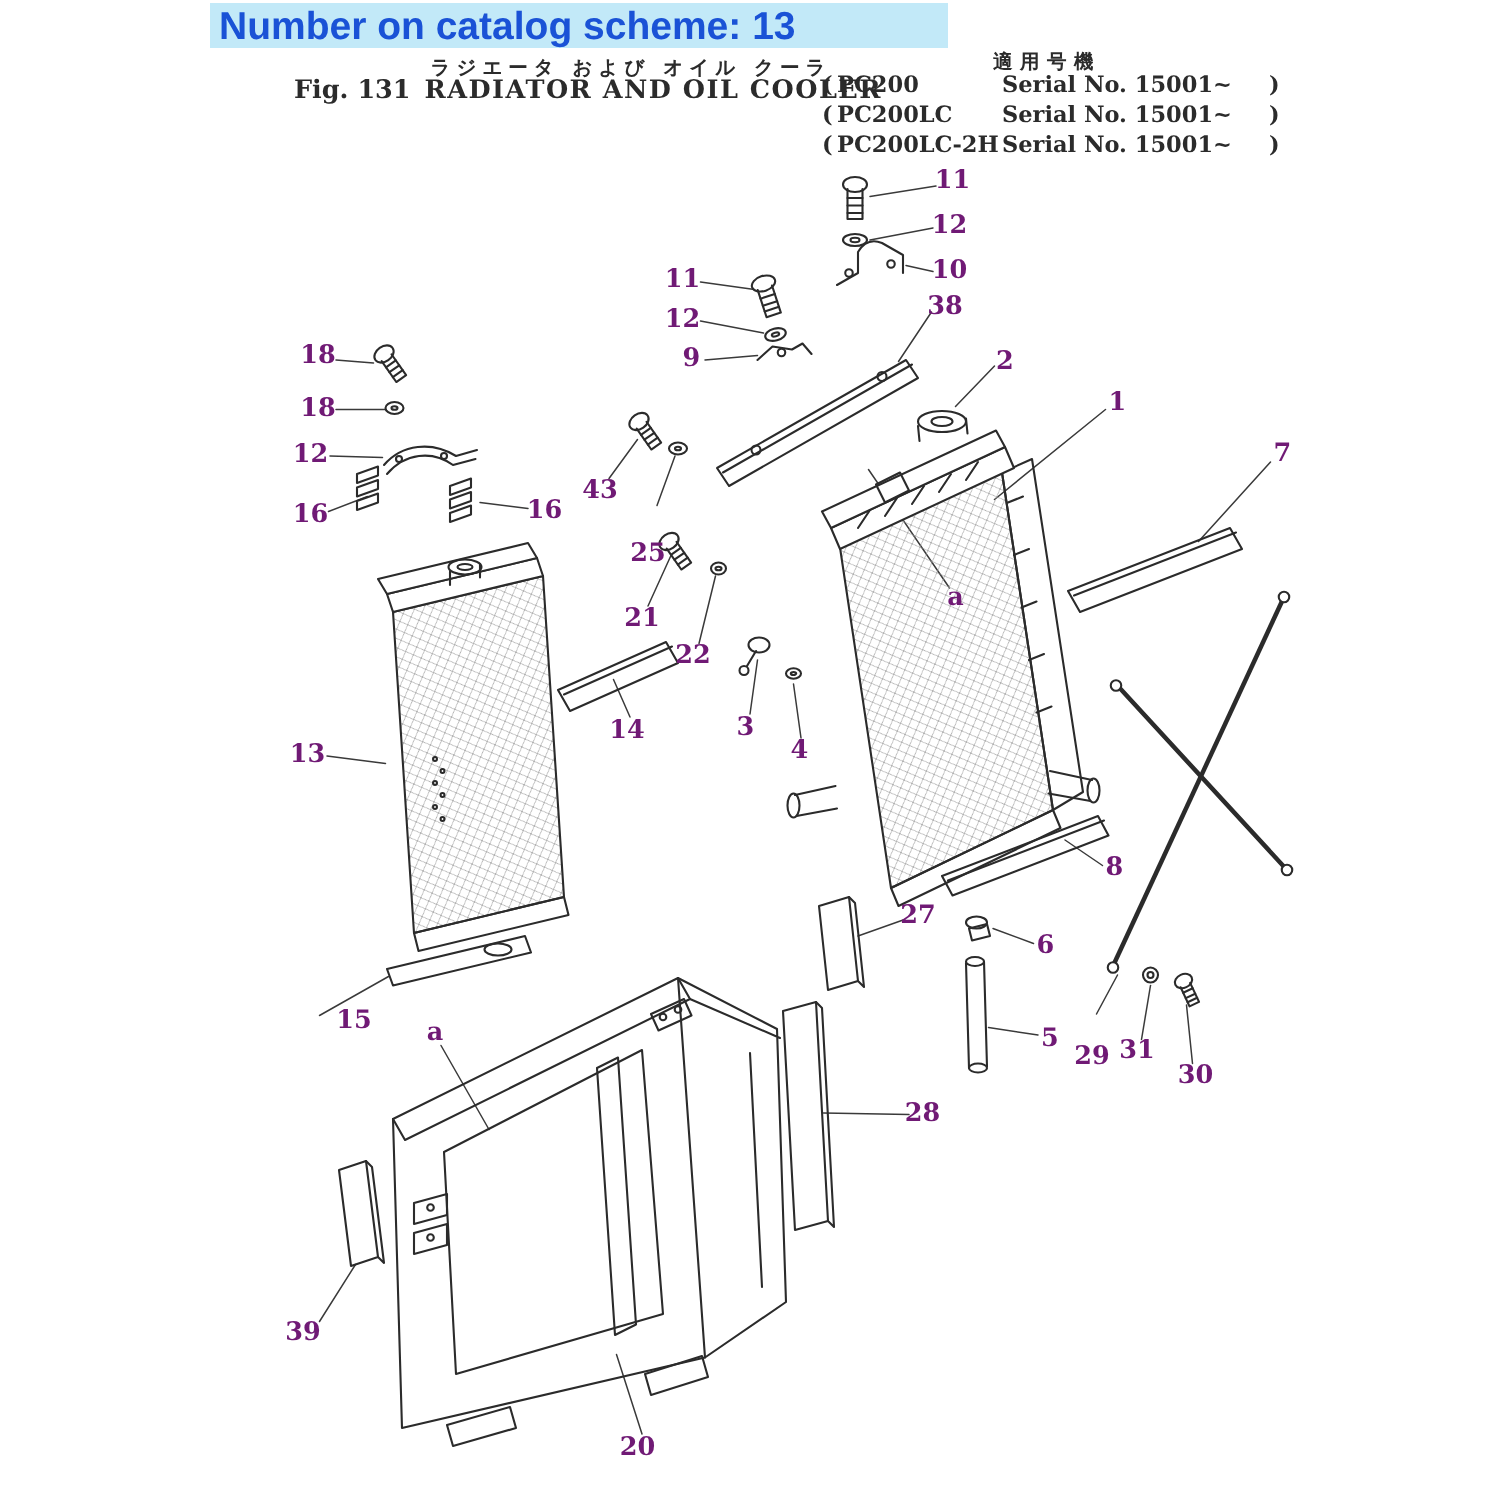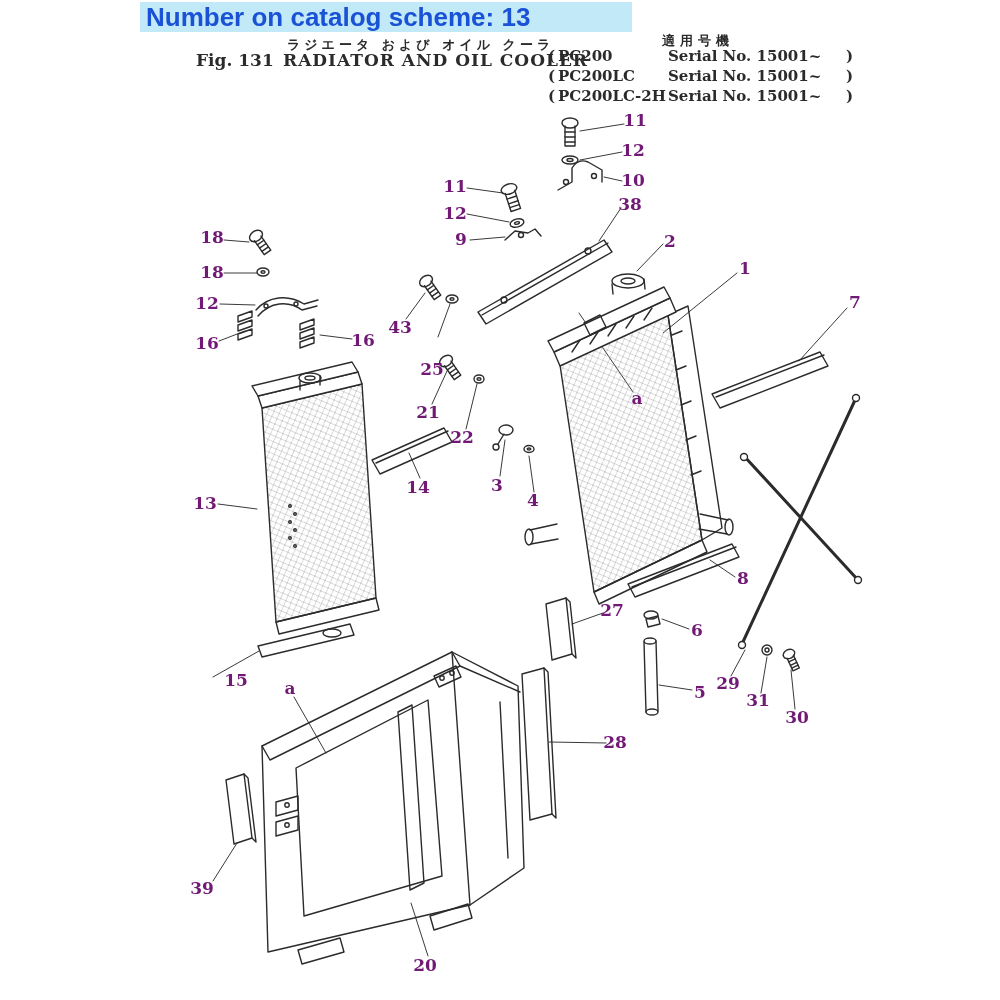--- a/index.html
+++ b/index.html
@@ -322,19 +322,19 @@
     <span class="part-label" style="left: 497px; top: 485px;">3</span>
     <span class="part-label" style="left: 533px; top: 500px;">4</span>
     <span class="part-label" style="left: 418px; top: 487px;">14</span>
     <span class="part-label" style="left: 205px; top: 503px;">13</span>
     <span class="part-label" style="left: 743px; top: 578px;">8</span>
     <span class="part-label" style="left: 612px; top: 610px;">27</span>
     <span class="part-label" style="left: 697px; top: 630px;">6</span>
     <span class="part-label" style="left: 200px; top: 680px; margin-left: 36px;">15</span>
     <span class="part-label" style="left: 290px; top: 688px;">a</span>
     <span class="part-label" style="left: 700px; top: 692px;">5</span>
-    <span class="part-label" style="left: 728px; top: 683px;">29</span>
+    <span class="part-label" style="left: 728px; top: 704px;">29</span>
     <span class="part-label" style="left: 758px; top: 700px;">31</span>
     <span class="part-label" style="left: 797px; top: 717px;">30</span>
     <span class="part-label" style="left: 615px; top: 742px;">28</span>
     <span class="part-label" style="left: 202px; top: 888px;">39</span>
     <span class="part-label" style="left: 425px; top: 965px;">20</span>
   </div>
 
 </body></html>

